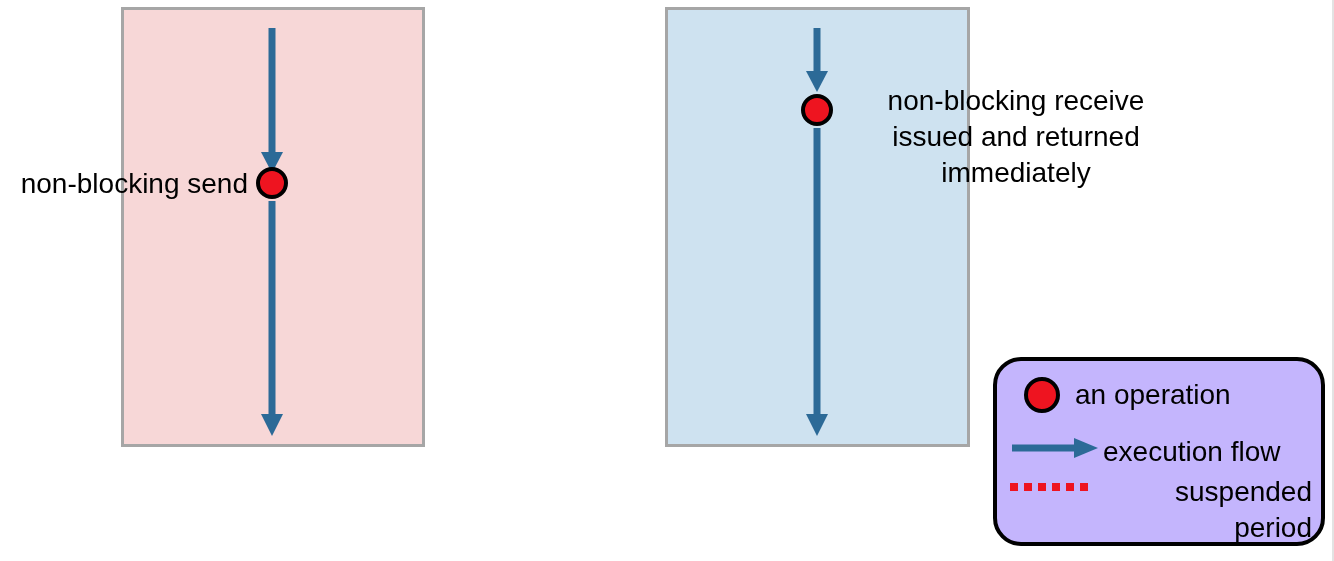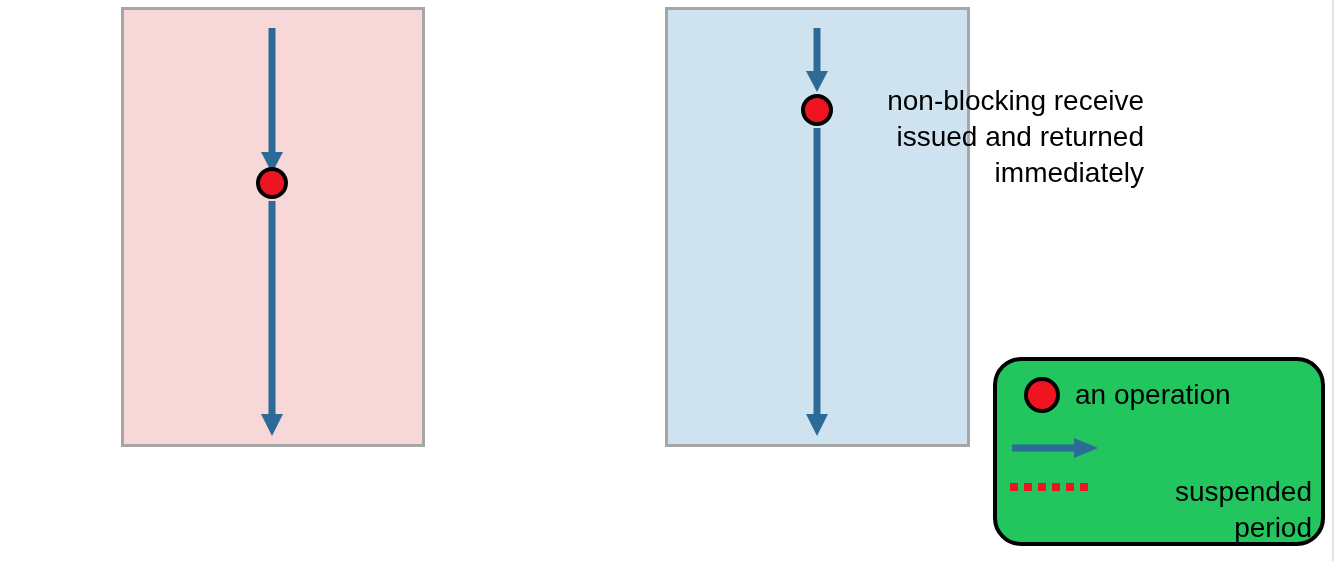--- a/index.html
+++ b/index.html
@@ -56,39 +56,39 @@
     line-height: 36px;
     white-space: pre-line;
   }
   .send-label {
     left: 0px;
     top: 166px;
     width: 248px;
     text-align: right;
   }
   .ann-receive {
-    left: 824px;
+    left: 856px;
     top: 83px;
     width: 320px;
-    text-align: right;
+    text-align: center;
   }
   .ann-notify {
     left: 808px;
     top: 210px;
     width: 320px;
     text-align: center;
   }
   .legend {
     position: absolute;
     left: 993px;
     top: 357px;
     width: 332px;
     height: 189px;
     box-sizing: border-box;
-    background: #22c55e;
+    background: #c4b5fd;
     border: 4px solid var(--legend-border, #000000);
     border-radius: 28px;
   }
   .legend .txt { font-size: 28px; line-height: 36px; }
   .legend-circle {
     position: absolute;
     left: 27px;
     top: 16px;
     width: 28px;
     height: 28px;
@@ -154,34 +154,36 @@
 
     <g>
       <line class="flow-line" x1="817" y1="28" x2="817" y2="73"></line>
       <polygon class="arrowhead" points="806,71 828,71 817,92"></polygon>
       <circle class="op-circle" cx="817" cy="110" r="14"></circle>
       <line class="flow-line" x1="817" y1="128" x2="817" y2="416"></line>
       <polygon class="arrowhead" points="806,414 828,414 817,436"></polygon>
     </g>
   </svg>
 
+  <div class="txt send-label">non-blocking send</div>
 
   <div class="txt ann-receive">non-blocking receive
 issued and returned
 immediately</div>
 
 
   <div class="legend">
     <span class="legend-circle"></span>
     <span class="txt legend-label-operation">an operation</span>
 
     <svg class="legend-arrow-svg" viewBox="0 0 90 24">
       <line class="flow-line" x1="2" y1="12" x2="66" y2="12"></line>
       <polygon class="arrowhead" points="64,2 64,22 88,12"></polygon>
     </svg>
+    <span class="txt legend-label-flow">execution flow</span>
 
     <span class="legend-dots"></span>
     <span class="txt legend-label-suspended">suspended
 period</span>
   </div>
 
   <div class="slide-edge"></div>
 </div>
 
 </body></html>

